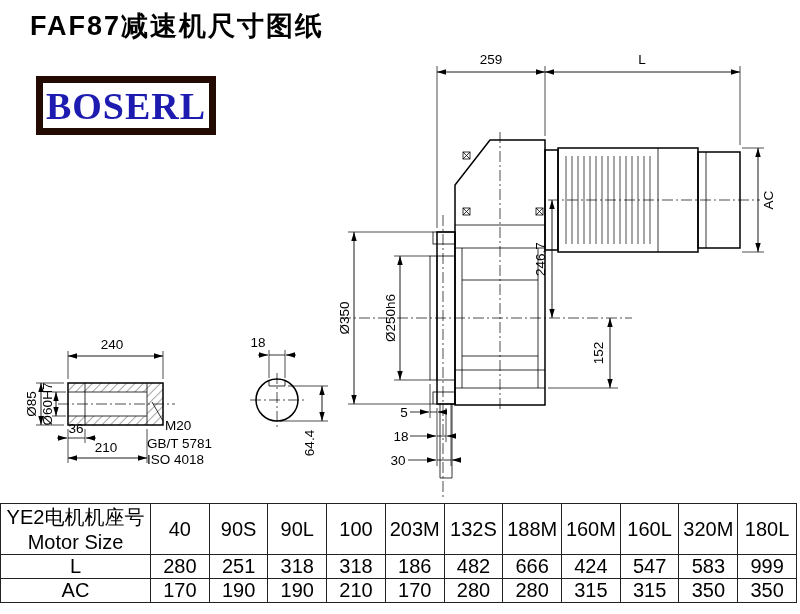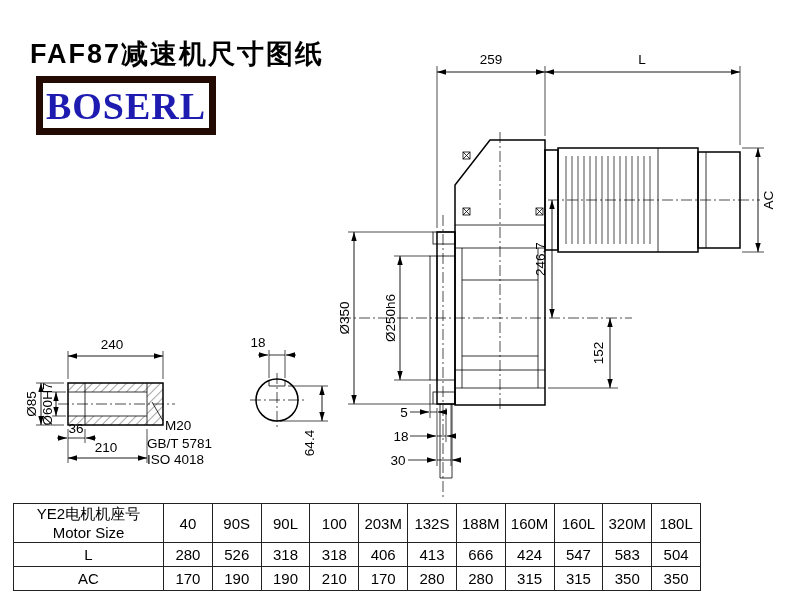--- a/index.html
+++ b/index.html
@@ -1,35 +1,35 @@
 <!DOCTYPE html>
 <html><head>
 <meta charset="utf-8">
 <style>
   html,body{margin:0;padding:0;background:#fff;}
   .screen{position:relative;width:800px;height:614px;background:#fff;overflow:hidden;
           font-family:"Liberation Sans",sans-serif;color:#000;}
   .page-title{position:absolute;left:30px;top:8px;font-size:27px;font-weight:bold;
-              letter-spacing:2px;color:#000;margin-top:28px;}
+              letter-spacing:2px;color:#000;}
   .logo-box{position:absolute;left:36px;top:76px;width:180px;height:59px;border:7px solid #230b03;
             box-sizing:border-box;background:#fff;display:flex;align-items:center;justify-content:center;}
   .logo-text{font-family:"Liberation Serif",serif;font-weight:bold;font-size:38px;
              color:#1e1cb0;letter-spacing:1px;line-height:1;}
   svg.drawing{position:absolute;left:0;top:0;}
   svg .out{stroke:#000;stroke-width:1.5;fill:none}
   svg .thin{stroke:#000;stroke-width:.8;fill:none}
   svg .cl{stroke:#000;stroke-width:.7;stroke-dasharray:11 3 2 3;fill:none}
   svg .ext{stroke:#000;stroke-width:.7}
   svg .dim{stroke:#000;stroke-width:.9}
   g[data-name="motor-fins"] line{stroke:#000;stroke-width:.7}
   svg text{font-family:"Liberation Sans",sans-serif;fill:#000;text-anchor:middle;font-size:13.5px;}
   svg text.start{text-anchor:start;}
   
-  table.size-table{position:absolute;left:13px;top:503px;width:688px;border-collapse:collapse;
-        table-layout:fixed;font-size:15px;background:#fff;}
+  table.size-table{position:absolute;left:0;top:503px;width:797px;border-collapse:collapse;
+        table-layout:fixed;font-size:20px;background:#fff;}
   table.size-table th,table.size-table td{border:1px solid #222;text-align:center;padding:0;
         font-weight:normal;overflow:hidden;white-space:nowrap;}
   tr.hdr th{height:38px;}
   tr.val td{height:23px;}
   col.c0{width:150px;}
 </style>
 </head>
 <body>
 
 <div class="screen" data-name="page">
@@ -297,30 +297,30 @@
       <th data-name="size-col-header">132S</th>
       <th data-name="size-col-header">188M</th>
       <th data-name="size-col-header">160M</th>
       <th data-name="size-col-header">160L</th>
       <th data-name="size-col-header">320M</th>
       <th data-name="size-col-header">180L</th>
     </tr>
     <tr class="val" data-name="table-row-L">
       <td data-name="row-label">L</td>
       <td data-name="table-cell">280</td>
-      <td data-name="table-cell">526</td>
+      <td data-name="table-cell">251</td>
       <td data-name="table-cell">318</td>
       <td data-name="table-cell">318</td>
-      <td data-name="table-cell">406</td>
-      <td data-name="table-cell">413</td>
+      <td data-name="table-cell">186</td>
+      <td data-name="table-cell">482</td>
       <td data-name="table-cell">666</td>
       <td data-name="table-cell">424</td>
       <td data-name="table-cell">547</td>
       <td data-name="table-cell">583</td>
-      <td data-name="table-cell">504</td>
+      <td data-name="table-cell">999</td>
     </tr>
     <tr class="val" data-name="table-row-AC">
       <td data-name="row-label">AC</td>
       <td data-name="table-cell">170</td>
       <td data-name="table-cell">190</td>
       <td data-name="table-cell">190</td>
       <td data-name="table-cell">210</td>
       <td data-name="table-cell">170</td>
       <td data-name="table-cell">280</td>
       <td data-name="table-cell">280</td>

